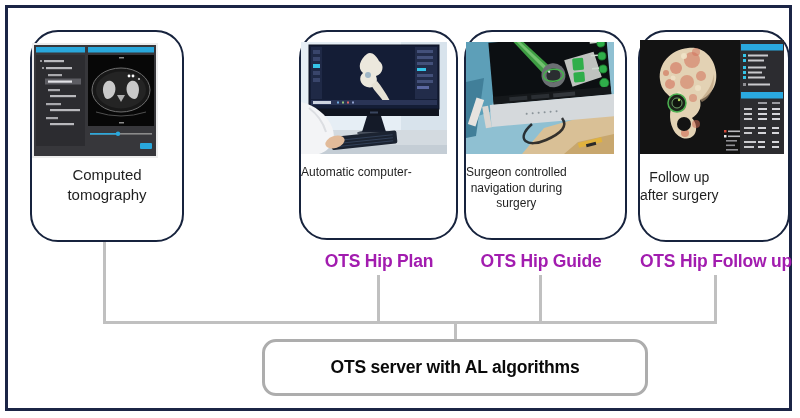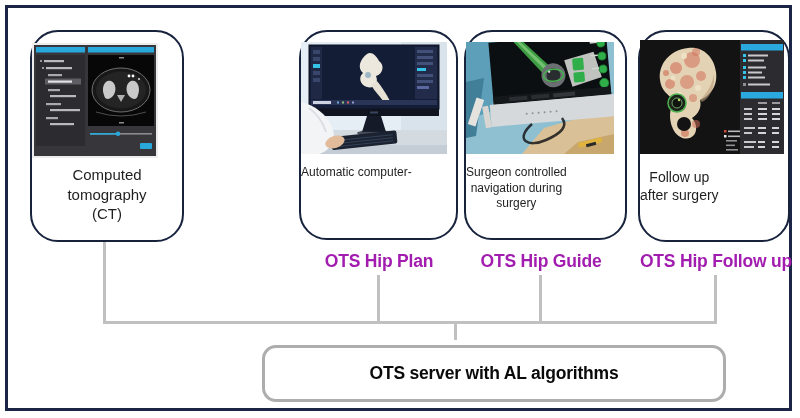--- a/index.html
+++ b/index.html
@@ -41,24 +41,24 @@
   #label-guide{left:458px;width:150px;}
   #label-followup{left:622px;width:172px;}
   .conn{position:absolute;background:#c0c0c0;}
   #conn-ct-v   {left:95px;top:234px;width:3px;height:82px;}
   #conn-plan-v {left:369px;top:267px;width:3px;height:49px;}
   #conn-guide-v{left:531px;top:267px;width:3px;height:49px;}
   #conn-fup-v  {left:706px;top:267px;width:3px;height:49px;}
   #conn-h      {left:95px;top:313px;width:614px;height:3px;}
   #conn-srv-v  {left:446px;top:316px;width:3px;height:16px;}
   .server-box{
-    position:absolute;left:254px;top:331px;width:464px;height:57px;
+    position:absolute;left:254px;top:331px;width:386px;height:57px;
     box-sizing:border-box;border:3px solid #adadad;border-radius:14px;
     background:#fff;display:flex;align-items:center;justify-content:center;
-    font-size:17.5px;font-weight:bold;color:#0a0a0a;letter-spacing:-0.2px;margin-top:6px;
+    font-size:17.5px;font-weight:bold;color:#0a0a0a;letter-spacing:-0.2px;
   }
 </style>
 </head>
 <body>
 
 <div class="frame">
 
   <div class="panel" id="panel-ct">
     <div class="photo">
       <svg viewBox="0 0 126 115">
@@ -101,21 +101,20 @@
         <g>
           <rect x="58" y="90" width="62" height="1.6" fill="#8a8a8a"></rect>
           <rect x="58" y="90" width="28" height="1.6" fill="#29a8dc"></rect>
           <circle cx="86" cy="90.8" r="2.2" fill="#29a8dc"></circle>
         </g>
         <rect x="108" y="100" width="12" height="6" rx="1" fill="#29a8dc"></rect>
       </svg>
     </div>
     <div class="caption">
       <span>Computed tomography</span>
-      <span>(CT)</span>
     </div>
   </div>
 
   <div class="panel" id="panel-plan">
     <div class="photo">
       <svg viewBox="0 0 146 112">
         <rect x="0" y="0" width="146" height="112" fill="#e6eef5"></rect>
         <rect x="100" y="0" width="46" height="112" fill="#d8e3ec"></rect>
         <rect x="0" y="88" width="146" height="24" fill="#d3dae0"></rect>
         <rect x="0" y="103" width="146" height="9" fill="#c4cdd5"></rect>

